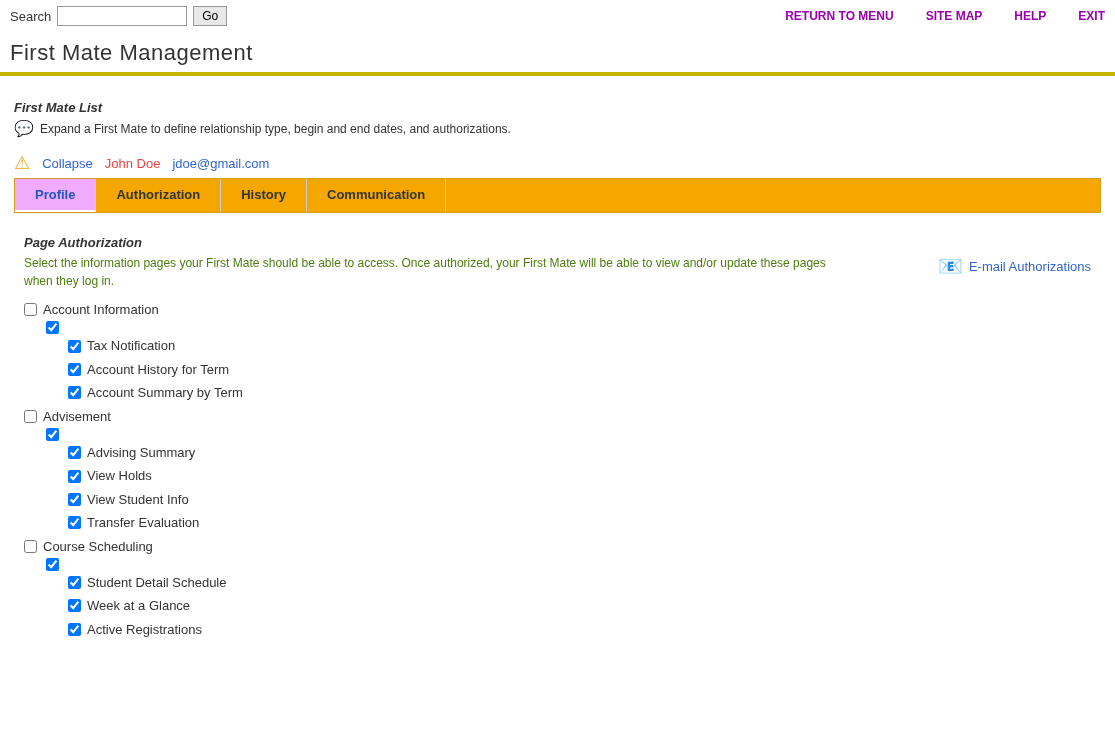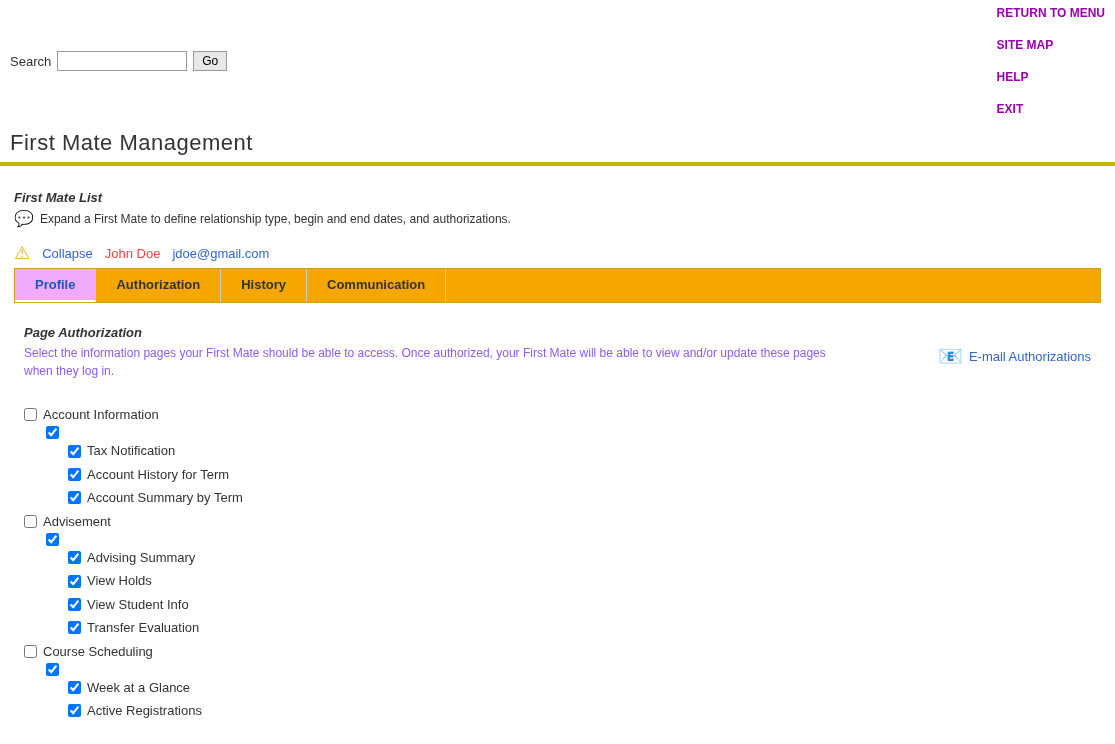--- a/index.html
+++ b/index.html
@@ -16,22 +16,21 @@
       padding: 6px 10px;
       justify-content: space-between;
     }
     .top-bar-left {
       display: flex;
       align-items: center;
       gap: 6px;
     }
     .top-bar-right {
       display: flex;
-      gap: 18px;
-      flex-direction: column;
+      gap: 32px;
     }
     .top-bar-right a {
       color: #9b00b0;
       text-decoration: none;
       font-size: 12px;
       font-weight: bold;
     }
     .search-label {
       font-size: 13px;
       font-weight: normal;
@@ -140,22 +139,22 @@
       padding: 6px 10px;
     }
     .auth-title {
       font-weight: bold;
       font-style: italic;
       font-size: 13px;
       margin-bottom: 4px;
     }
     .auth-desc {
       font-size: 12px;
-      color: #8b5cf6;
-      margin-bottom: 23px;
+      color: #4d7c0f;
+      margin-bottom: 8px;
       line-height: 1.5;
     }
     .email-auth-row {
       display: flex;
       justify-content: flex-end;
       align-items: center;
       gap: 6px;
       margin-bottom: 8px;
     }
     .email-auth-icon {
@@ -290,20 +289,24 @@
 
       <div class="checkbox-item level-1">
         <input type="checkbox" style="">
         <span class="group-label">Course Scheduling</span>
       </div>
       <div class="checkbox-item level-2">
         <input type="checkbox" checked="" style="">
       </div>
       <div class="checkbox-item level-3">
         <input type="checkbox" checked="" style="">
+        <span>Student Detail Schedule</span>
+      </div>
+      <div class="checkbox-item level-3">
+        <input type="checkbox" checked="" style="">
         <span>Week at a Glance</span>
       </div>
       <div class="checkbox-item level-3">
         <input type="checkbox" checked="" style="">
         <span>Active Registrations</span>
       </div>
 
     </div>
   </div>
 

